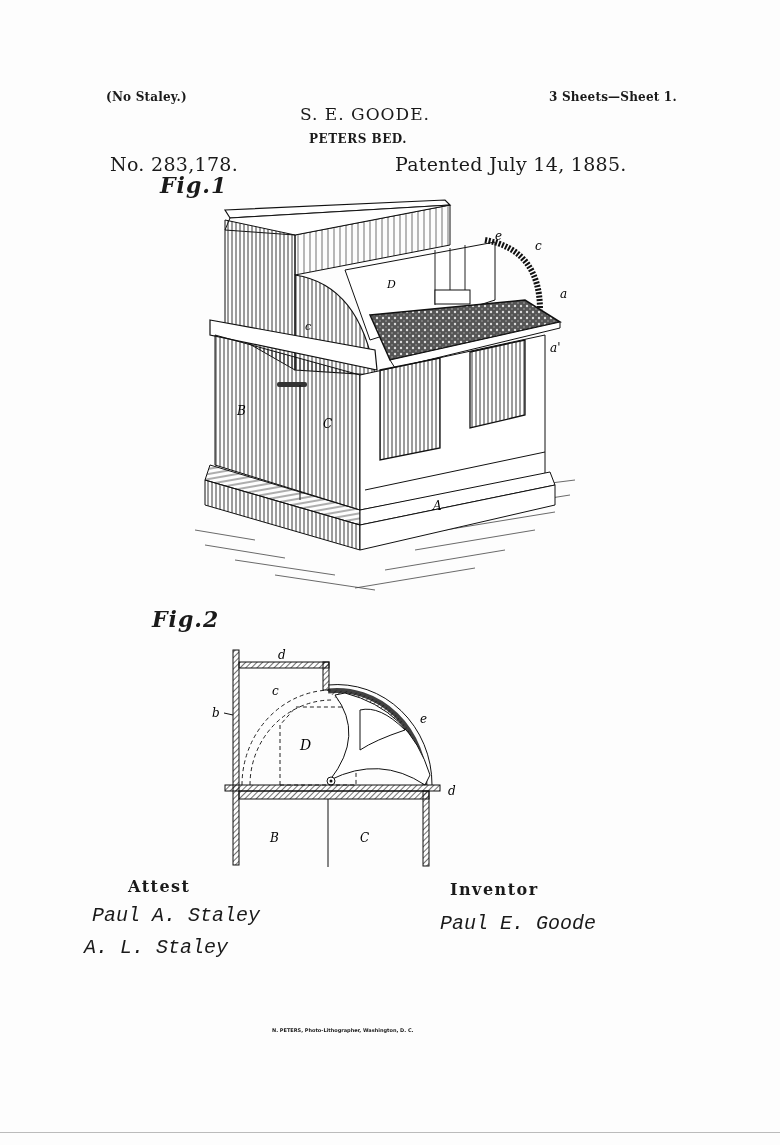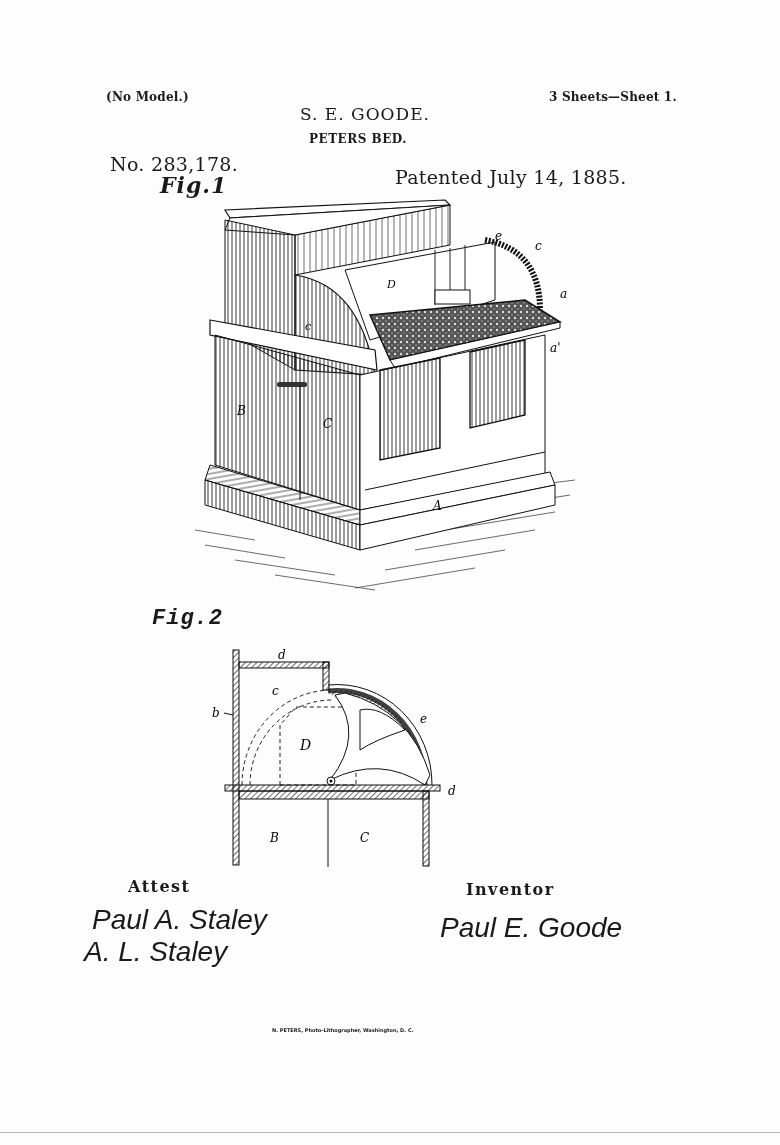--- a/index.html
+++ b/index.html
@@ -12,33 +12,33 @@
     color: #1a1a1a;
   }
   .abs { position: absolute; }
   .hdr-small { font-family: "DejaVu Serif", serif; font-size: 12px; font-weight: bold; letter-spacing: 0.2px; }
   .inventor-name { font-family: "DejaVu Serif", serif; font-size: 17px; letter-spacing: 1px; }
   .title { font-family: "DejaVu Serif", serif; font-size: 12px; font-weight: bold; letter-spacing: 0.5px; }
   .patno { font-family: "DejaVu Serif", serif; font-size: 19px; letter-spacing: 0.3px; }
   .figlabel { font-family: "DejaVu Serif", serif; font-style: italic; font-weight: bold; font-size: 22px; letter-spacing: 1px; }
   .caption { font-family: "DejaVu Sans", sans-serif; font-size: 5px; font-weight: bold; }
   .blackletter { font-family: "DejaVu Serif", serif; font-weight: bold; font-size: 16px; letter-spacing: 1.5px; }
-  .signature { font-family: Liberation Sans, sans-serif; font-style: italic; font-size: 28px; }
+  .signature { font-family: Liberation Mono, monospace; font-style: italic; font-size: 20px; }
   svg text { font-family: "DejaVu Serif", serif; font-style: italic; }
   .border-line { position:absolute; left: 0; right: 0; bottom: 12px; border-top: 1px solid #bbb; }
 </style>
 </head>
 <body>
 
-<div class="abs hdr-small" style="left:106px; top:90px;">(No Model.)</div>
+<div class="abs hdr-small" style="left:106px; top:90px;">(No Staley.)</div>
 <div class="abs hdr-small" style="left:502px; top:90px;margin-left:47px;">3 Sheets—Sheet 1.</div>
 <div class="abs inventor-name" style="left:300px; top:104px;">S. E. GOODE.</div>
 <div class="abs title" style="left:309px; top:132px;">PETERS BED.</div>
 <div class="abs patno" style="left:110px; top:153px;">No. 283,178.</div>
-<div class="abs patno" style="left:395px; top:166px;text-align:right;">Patented July 14, 1885.</div>
+<div class="abs patno" style="left:395px; top:153px;text-align:right;">Patented July 14, 1885.</div>
 
 <div class="abs figlabel" style="left:160px; top:172px;">Fig.1</div>
 
 <svg class="abs" style="left:195px; top:190px;" width="380" height="410" viewBox="0 0 380 410">
   <defs>
     <pattern id="vlines" width="4" height="4" patternUnits="userSpaceOnUse">
       <line x1="1" y1="0" x2="1" y2="4" stroke="#222" stroke-width="0.9"></line>
     </pattern>
     <pattern id="vlines-sparse" width="6" height="6" patternUnits="userSpaceOnUse">
       <line x1="1" y1="0" x2="1" y2="6" stroke="#333" stroke-width="0.7"></line>
@@ -110,21 +110,21 @@
   <text x="340" y="60" font-size="12">c</text>
   <text x="365" y="108" font-size="12">a</text>
   <text x="355" y="162" font-size="12">a'</text>
   <text x="192" y="98" font-size="11">D</text>
   <text x="110" y="140" font-size="11">c</text>
   <text x="42" y="225" font-size="12">B</text>
   <text x="128" y="238" font-size="12">C</text>
   <text x="238" y="320" font-size="12">A</text>
 </svg>
 
-<div class="abs figlabel" style="left:152px; top:606px;font-family:Liberation Mono, monospace;">Fig.2</div>
+<div class="abs figlabel" style="left:152px; top:606px;">Fig.2</div>
 
 <svg class="abs" style="left:200px; top:645px;" width="260" height="225" viewBox="0 0 260 225">
   <defs>
     <pattern id="diag" width="4" height="4" patternUnits="userSpaceOnUse" patternTransform="rotate(45)">
       <line x1="0" y1="0" x2="0" y2="4" stroke="#111" stroke-width="1.2"></line>
     </pattern>
   </defs>
 
   <rect x="33" y="5" width="6" height="215" fill="url(#diag)" stroke="#111"></rect>
 
@@ -157,18 +157,18 @@
   <text x="220" y="78" font-size="12">e</text>
   <text x="100" y="105" font-size="14">D</text>
   <text x="248" y="150" font-size="12">d</text>
   <text x="70" y="197" font-size="12">B</text>
   <text x="160" y="197" font-size="12">C</text>
 </svg>
 
 <div class="abs blackletter" style="left:128px; top:877px;text-align:center;">Attest</div>
 <div class="abs signature" style="left:92px; top:904px;">Paul A. Staley</div>
 <div class="abs signature" style="left:84px; top:936px;">A. L. Staley</div>
-<div class="abs blackletter" style="left:466px; top:880px;">Inventor</div>
+<div class="abs blackletter" style="left:450px; top:880px;">Inventor</div>
 <div class="abs signature" style="left:440px; top:912px;">Paul E. Goode</div>
 
 <div class="abs caption" style="left:272px; top:1027px;">N. PETERS, Photo-Lithographer, Washington, D. C.</div>
 
 <div class="border-line"></div>
 
 </body></html>

